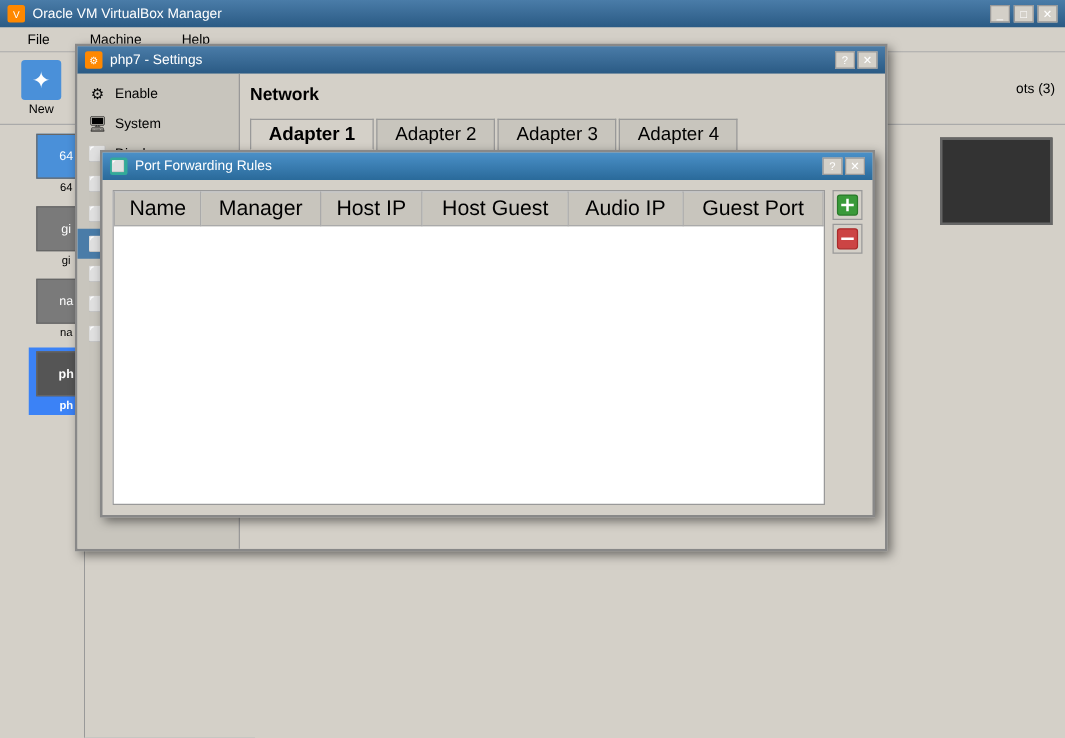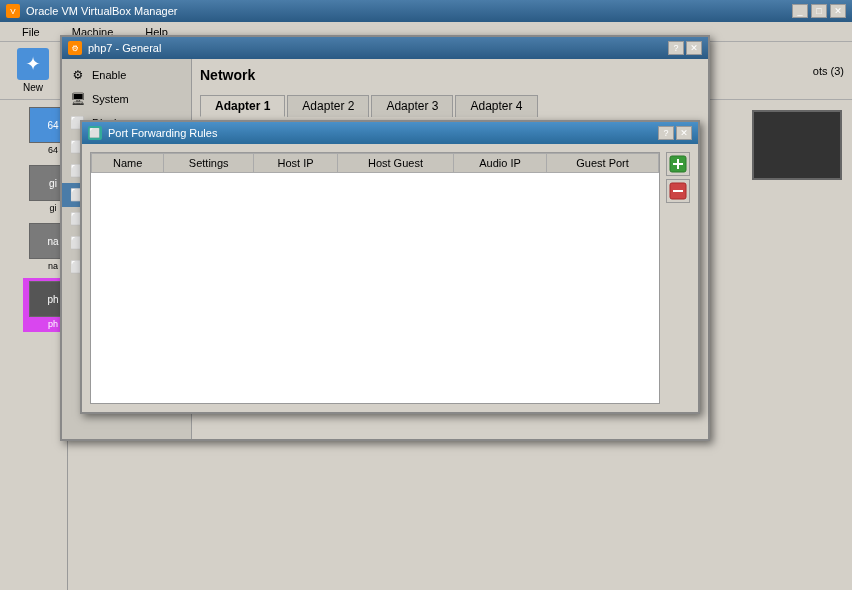--- a/index.html
+++ b/index.html
@@ -102,21 +102,21 @@
       overflow-y: auto;
       padding-left: 23px;
     }
     .vm-item {
       width: 60px;
       margin: 4px auto;
       display: flex; flex-direction: column; align-items: center;
       cursor: pointer;
       padding: 3px;
     }
-    .vm-item.selected { background: #d946ef; color: white; }
+    .vm-item.selected { background: #3b82f6; color: white; font-weight: bold; }
     .vm-thumb {
       width: 48px; height: 36px;
       background: #888;
       border: 1px solid #666;
       display: flex; align-items: center; justify-content: center;
       color: white; font-size: 9px;
     }
     .vm-item-label { font-size: 9px; text-align: center; margin-top: 2px; word-break: break-all; }
 
     .vm-right {
@@ -213,21 +213,21 @@
       display: flex;
       gap: 0;
       margin-bottom: 8px;
     }
     .tab {
       padding: 3px 14px;
       background: #c8c5bd;
       border: 1px solid #999;
       border-bottom: none;
       cursor: pointer;
-      font-size: 12px;
+      font-size: 15px;
       margin-right: 2px;
     }
     .tab.active {
       background: #d4d0c8;
       border-bottom: 1px solid #d4d0c8;
       font-weight: bold;
     }
 
     .tab-content {
       border: 1px solid #999;
@@ -322,21 +322,21 @@
     }
 
     .pf-table-container {
       flex: 1;
       border: 1px solid #999;
       background: white;
     }
     .pf-table {
       width: 100%;
       border-collapse: collapse;
-      font-size: 11px;
+      font-size: 17px;
     }
     .pf-table th {
       background: #c8c5bd;
       border: 1px solid #aaa;
       padding: 3px 6px;
       text-align: center;
       font-weight: normal;
     }
     .pf-table td {
       border: 1px solid #ddd;
@@ -444,21 +444,21 @@
     </div>
   </div>
 
 </div>
 
 <div class="settings-dialog">
 
   <div class="settings-titlebar">
     <div class="settings-titlebar-left">
       <div class="settings-icon">⚙</div>
-      <span>php7 - General</span>
+      <span>php7 - Settings</span>
     </div>
     <div class="settings-title-btns">
       <div class="stitle-btn">?</div>
       <div class="stitle-btn">✕</div>
     </div>
   </div>
 
   <div class="settings-body">
 
     <div class="settings-sidebar">
@@ -550,21 +550,21 @@
     </div>
   </div>
 
   <div class="pf-body">
     <div class="pf-table-container">
       <div class="pf-table-scroll">
         <table class="pf-table">
           <thead>
             <tr>
               <th>Name</th>
-              <th>Settings</th>
+              <th>Manager</th>
               <th>Host IP</th>
               <th>Host Guest</th>
               <th>Audio IP</th>
               <th>Guest Port</th>
             </tr>
           </thead>
           <tbody id="pf-table-body">
             </tbody>
         </table>
       </div>

